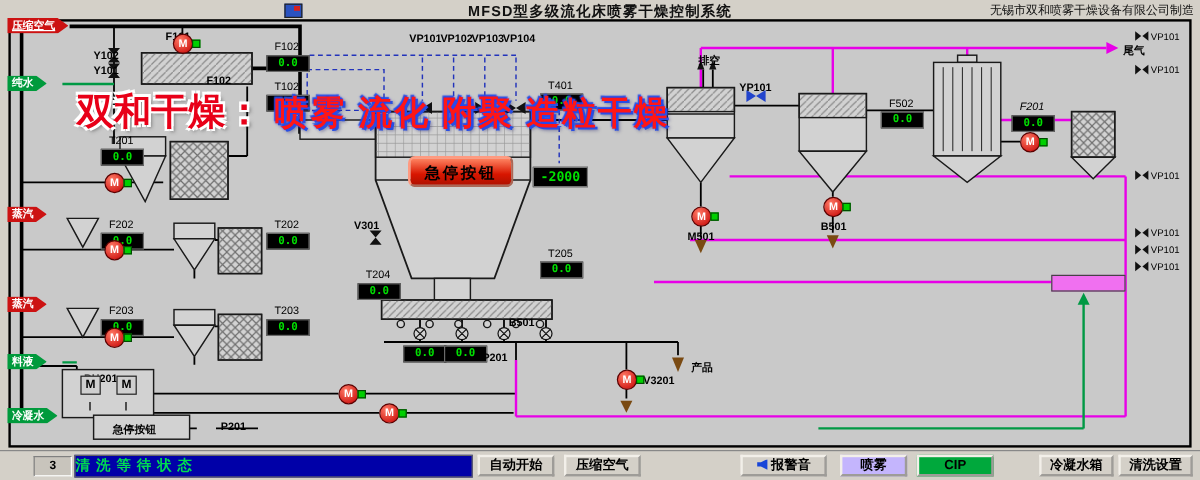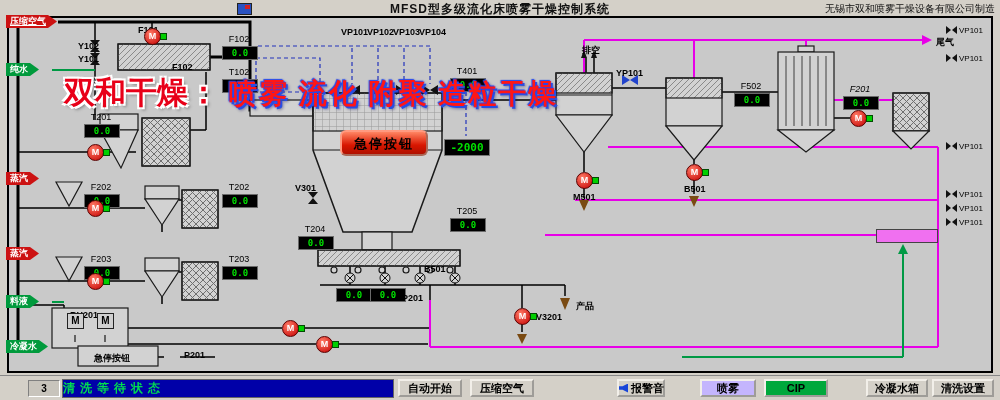--- a/index.html
+++ b/index.html
@@ -311,18 +311,18 @@
   <span class="app-icon"></span>
   <div class="app-title">MFSD型多级流化床喷雾干燥控制系统</div>
   <div class="company-name">无锡市双和喷雾干燥设备有限公司制造</div>
 </div>
 
 <div id="bbar">
   <div class="counter">3</div>
   <div class="statusbar">清洗等待状态</div>
 <button class="btn" style="left: 398px; width: 64px;"><span>自动开始</span></button>
     <button class="btn" style="left: 470px; width: 64px;"><span>压缩空气</span></button>
-    <button class="btn" style="left: 617px; width: 48px;"><span class="spk"></span><span>报警音</span></button>
+    <button class="btn" style="left: 617px; width: 72px;"><span class="spk"></span><span>报警音</span></button>
     <button class="btn" style="left: 700px; width: 56px; background: #c4b5fd;"><span>喷雾</span></button>
     <button class="btn" style="left: 764px; width: 64px; background: rgb(0, 168, 60);"><span>CIP</span></button>
     <button class="btn" style="left: 866px; width: 62px;"><span>冷凝水箱</span></button>
     <button class="btn" style="left: 932px; width: 62px;"><span>清洗设置</span></button>
   </div>
 
 </body></html>

